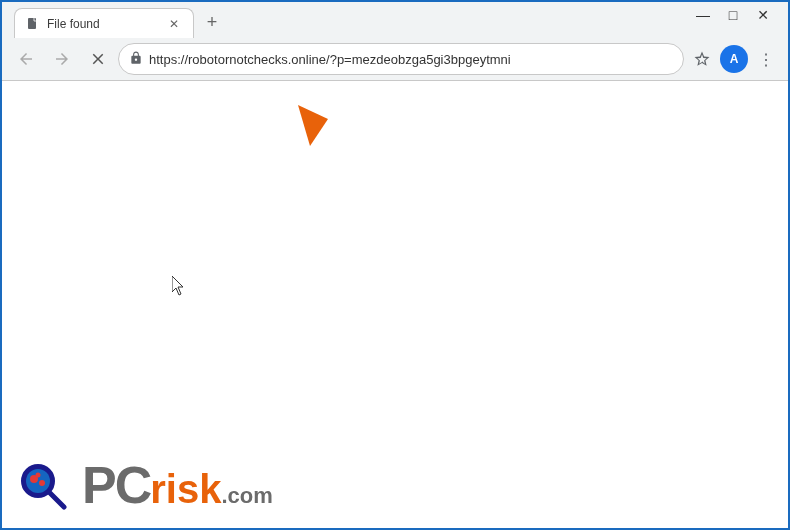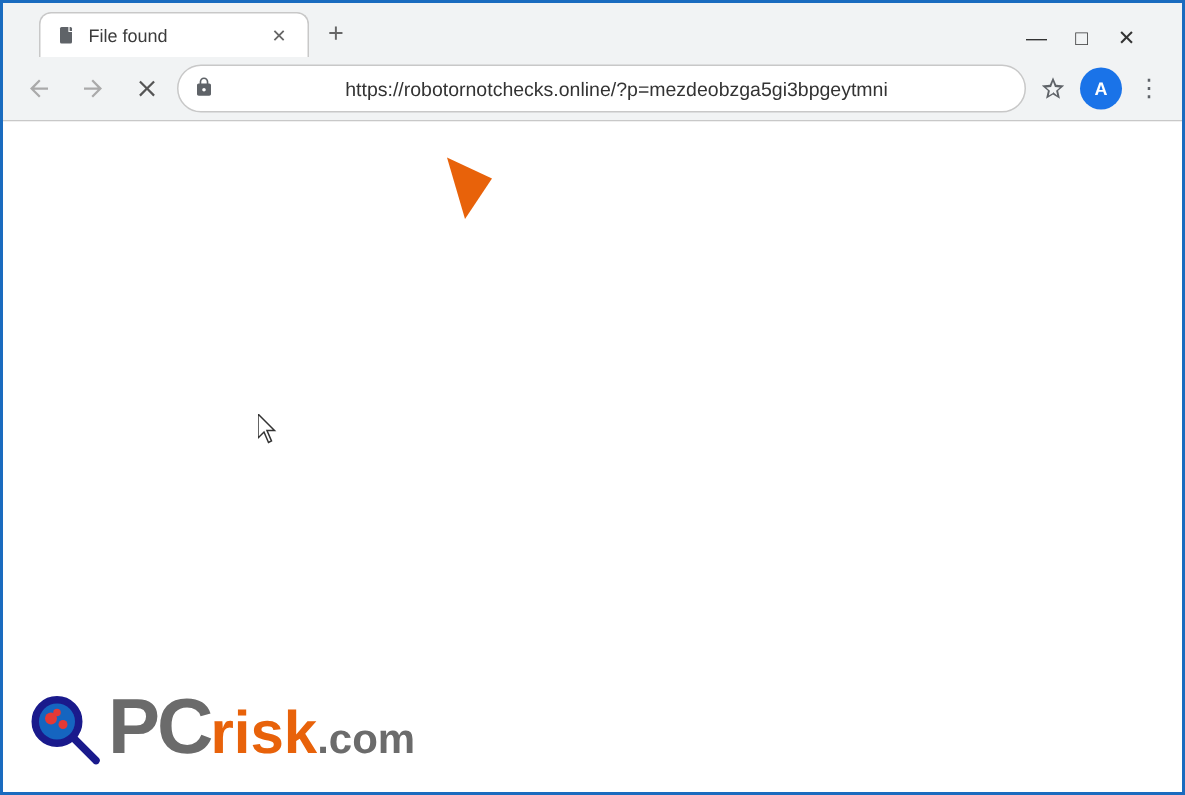--- a/index.html
+++ b/index.html
@@ -15,23 +15,23 @@
 
     
     .browser-chrome {
       background: #f1f3f4;
       border-bottom: 1px solid #c8c8c8;
     }
 
     
     .title-bar {
       display: flex;
-      align-items: flex-end;
+      align-items: flex-start;
       height: 36px;
-      padding: 0 24px;
+      padding: 0 12px;
       background: #f1f3f4;
       user-select: none;
     }
 
     .tab-strip {
       display: flex;
       align-items: flex-end;
       flex: 1;
       height: 100%;
       padding-top: 6px;
@@ -164,21 +164,20 @@
       font-size: 13px;
     }
 
     .address-text {
       flex: 1;
       font-size: 13px;
       color: #333;
       white-space: nowrap;
       overflow: hidden;
       text-overflow: ellipsis;
-      text-align: center;
     }
 
     .address-right {
       display: flex;
       align-items: center;
       gap: 4px;
     }
 
     .star-btn, .profile-btn, .menu-btn {
       width: 28px;
@@ -230,21 +229,21 @@
       pointer-events: none;
     }
 
     
     .watermark {
       position: absolute;
       bottom: 18px;
       left: 14px;
       display: flex;
       align-items: center;
-      gap: 4px;
+      gap: 14px;
     }
 
     .magnifier-icon {
       width: 52px;
       height: 52px;
     }
 
     .pc-risk-text {
       display: flex;
       align-items: baseline;
@@ -261,21 +260,21 @@
 
     .risk-text {
       font-size: 40px;
       font-weight: 700;
       color: #e8620a;
       font-family: Arial, sans-serif;
       line-height: 1;
     }
 
     .dot-com {
-      font-size: 28px;
+      font-size: 22px;
       font-weight: 600;
       color: #6b6b6b;
       font-family: Arial, sans-serif;
     }
   </style>
 </head>
 <body>
 
 <div class="browser-chrome">
 

